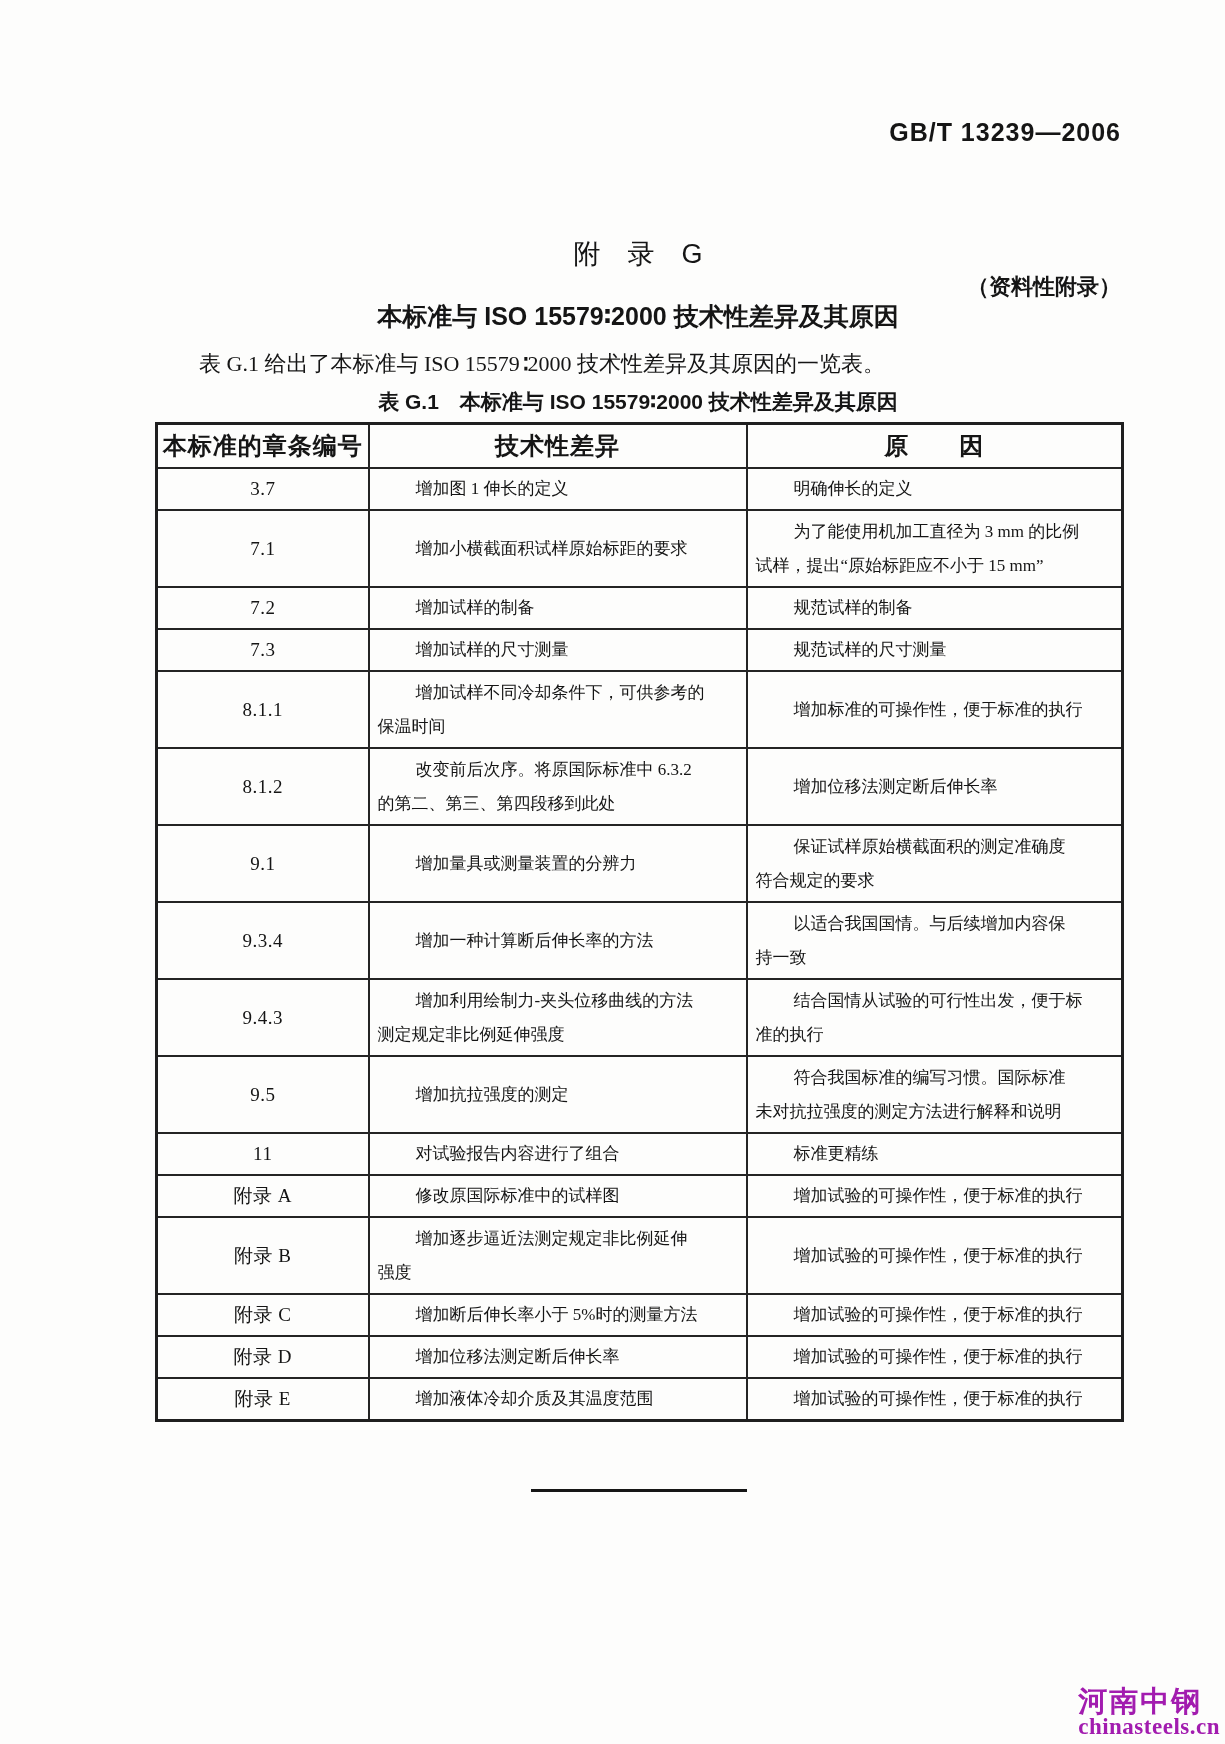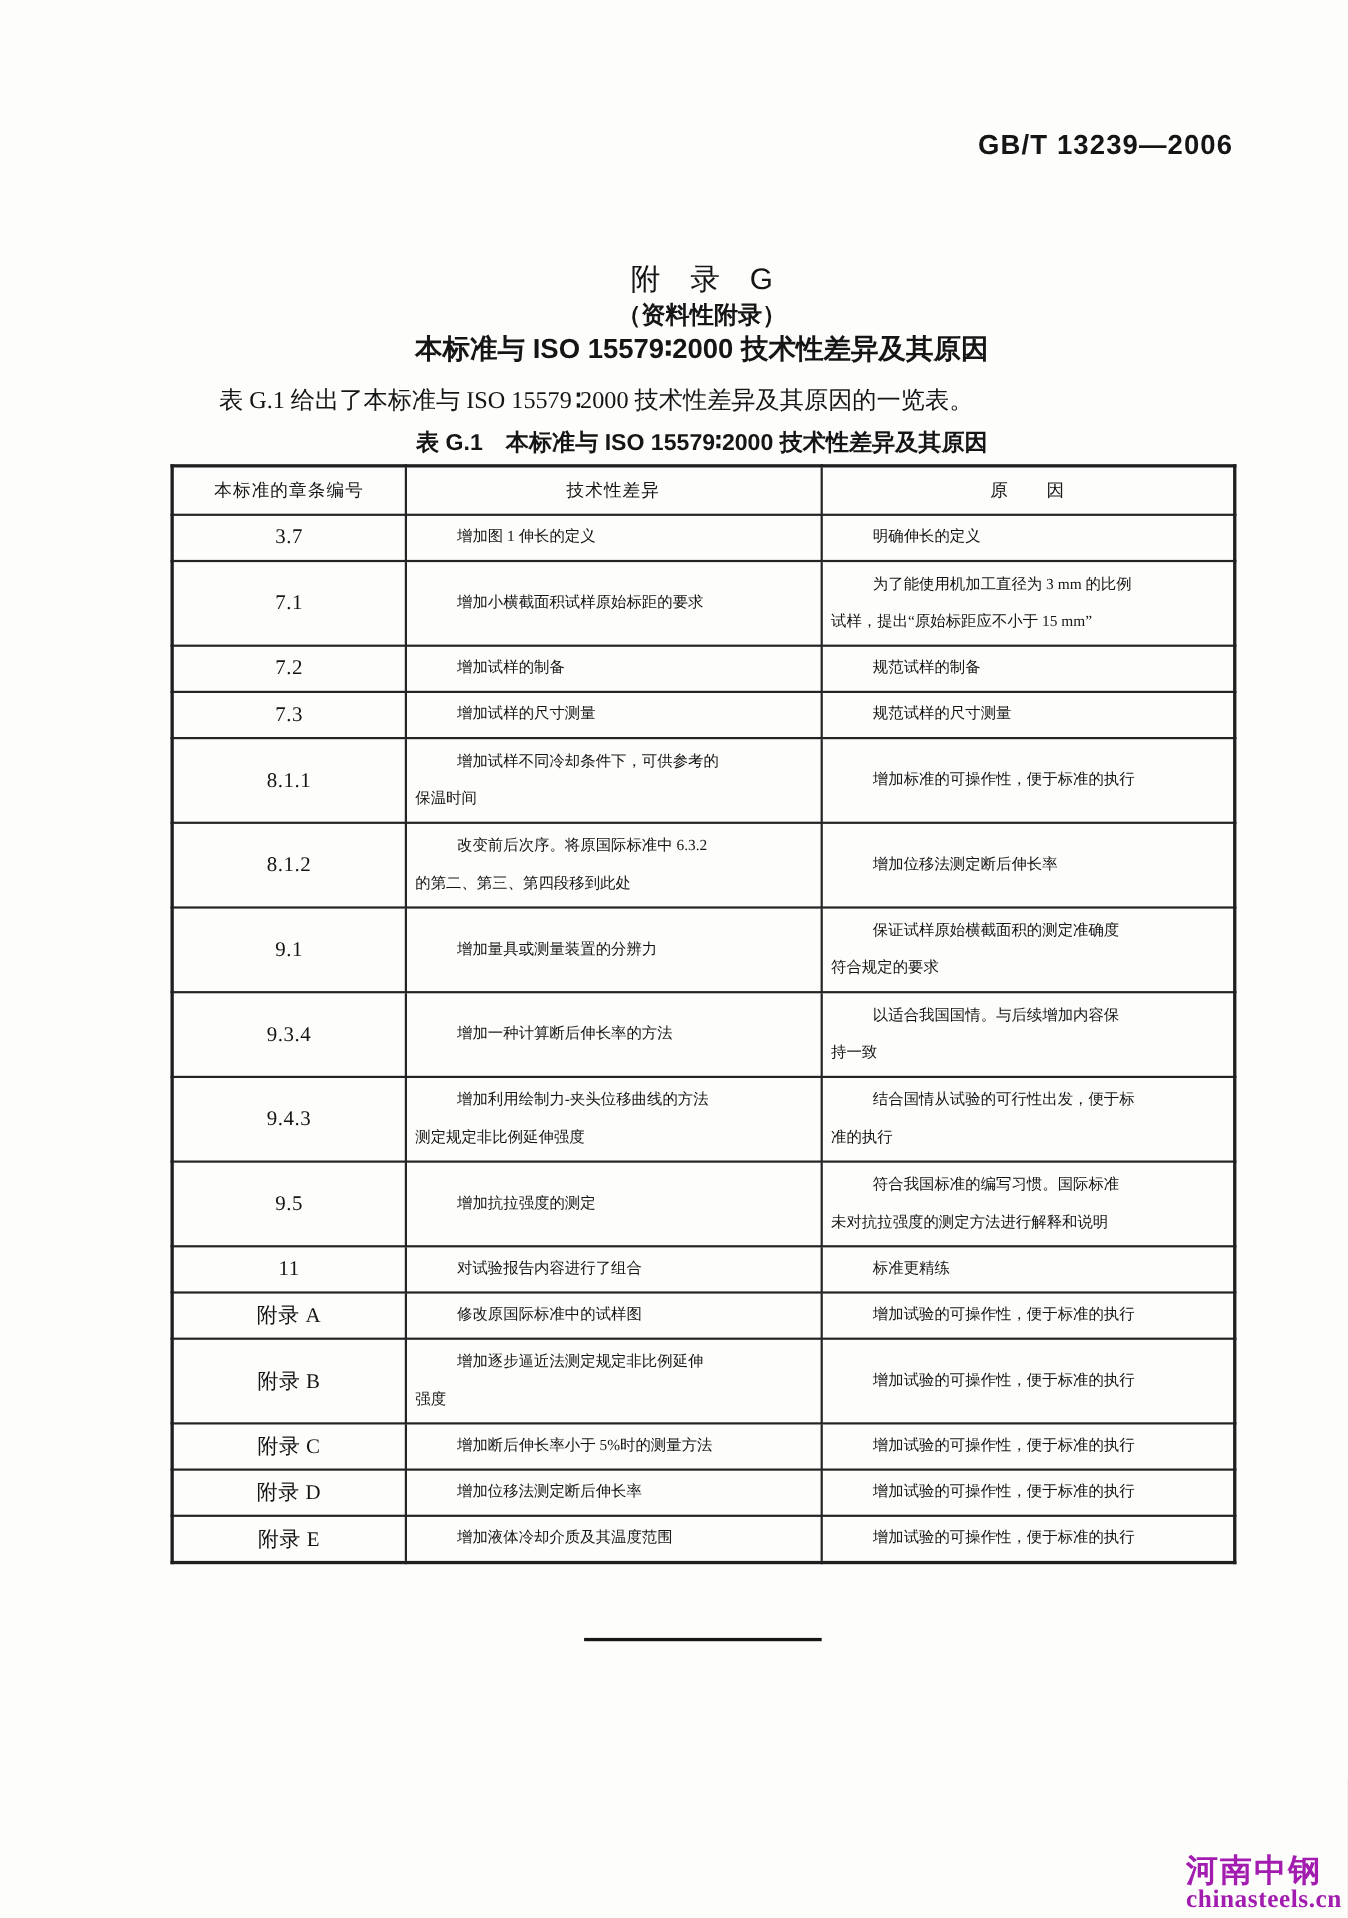--- a/index.html
+++ b/index.html
@@ -18,21 +18,21 @@
     font-weight:bold; font-size:25px; letter-spacing:1px;
   }
   .appendix-label {
     position:absolute; top:236px; left:155px; width:966px;
     text-align:center;
     font-family:"Liberation Sans","DejaVu Sans",sans-serif;
     font-weight:normal; font-size:27px;
   }
   .appendix-type {
     position:absolute; top:272px; left:155px; width:966px;
-    text-align:center;
+    text-align:right;
     font-family:Liberation Serif, serif;
     font-weight:bold; font-size:22px;
   }
   .appendix-title {
     position:absolute; top:300px; left:155px; width:966px;
     text-align:center;
     font-family:"Liberation Sans","DejaVu Sans",sans-serif;
     font-weight:bold; font-size:25px;
   }
   .intro {
@@ -54,25 +54,25 @@
   table.cmp col.c1 { width:212px; }
   table.cmp col.c2 { width:378px; }
   table.cmp col.c3 { width:376px; }
   table.cmp th, table.cmp td {
     border:2px solid #242424;
     vertical-align:middle;
     overflow:hidden;
   }
   table.cmp th {
     height:40px;
-    font-size:16px; font-weight:400;
+    font-size:24px; font-weight:700;
     text-align:center; letter-spacing:1px;
   }
   td.clause { text-align:center; font-size:19px; letter-spacing:0.5px; }
-  td.para   { padding:0 6px 0 8px; font-size:14px; text-align:left; }
+  td.para   { padding:0 6px 0 8px; font-size:17px; text-align:left; }
   .ln  { line-height:34px; white-space:nowrap; }
   .ind { text-indent:38px; }
   tr.h1 td { height:38px;margin-top:16px; }
   tr.h2 td { height:73px; }
   .endline {
     position:absolute; top:1489px; left:531px; width:216px;
     border-top:3px solid #161616;
   }
   .watermark {
     position:absolute; right:5px; bottom:6px;

